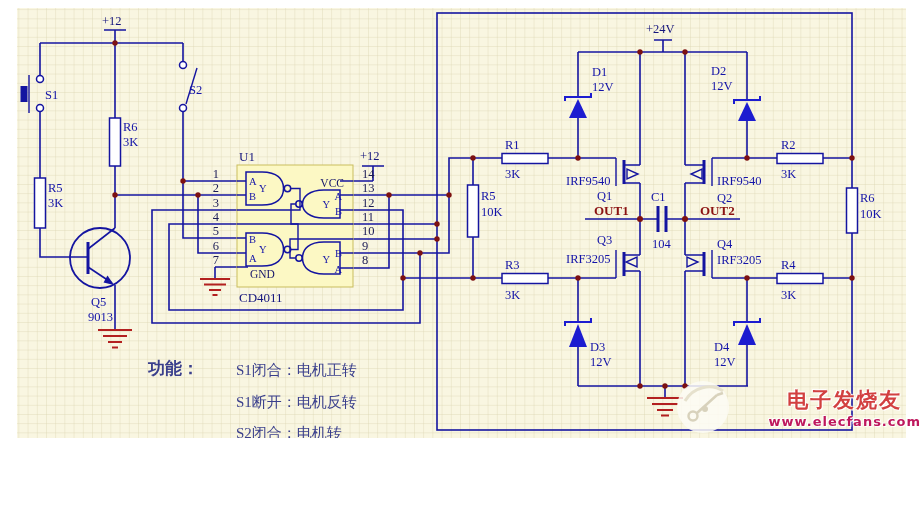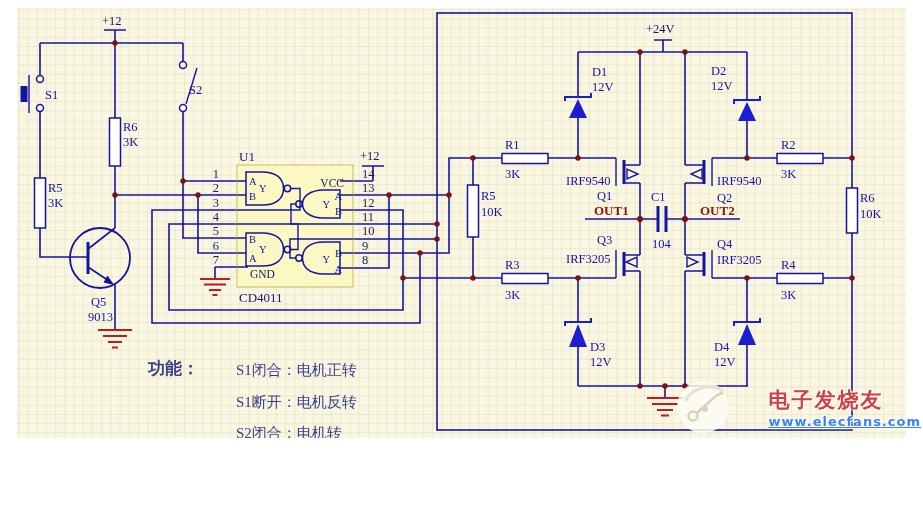--- a/index.html
+++ b/index.html
@@ -22,25 +22,25 @@
   .gnd {stroke:#b32020;stroke-width:2.2;fill:none;}
   .zen {fill:#1c1cd0;stroke:none;}
   .zenb{stroke:#1c1cd0;stroke-width:2;fill:none;}
   .dot {fill:#7d1111;stroke:none;}
   .gate{stroke:#1414a0;fill:none;stroke-width:1.5;}
   .icbox{fill:#fcf8c4;stroke:#c9bd5e;stroke-width:1;}
   .arrow{fill:#f9f6e1;stroke:#1414a0;stroke-width:1.4;}
   .fill-b{fill:#1414a0;stroke:none;}
   
   .wm{position:absolute;right:2px;bottom:4px;display:flex;align-items:center;gap:6px;}
-  .wm-text{text-align:left;margin-left:33px;}
+  .wm-text{text-align:center;margin-left:33px;}
   .wm-brand{font:bold 21px "DejaVu Sans",sans-serif;color:#d24040;letter-spacing:2px;
     text-shadow:0 0 2px #fff,0 0 2px #fff,1px 1px 0 #fff,-1px -1px 0 #fff;}
-  .wm-url{font:bold 13px "DejaVu Sans",sans-serif;color:#3b82f6;letter-spacing:1px;
-    text-shadow:0 0 2px #fff,0 0 2px #fff,1px 1px 0 #fff,-1px -1px 0 #fff;text-decoration:underline;}
+  .wm-url{font:bold 13px "DejaVu Sans",sans-serif;color:#be185d;letter-spacing:1px;
+    text-shadow:0 0 2px #fff,0 0 2px #fff,1px 1px 0 #fff,-1px -1px 0 #fff;}
 </style>
 </head>
 <body>
 
 <div id="stage">
 <svg width="923" height="505" viewBox="0 0 923 505">
   <defs>
     <pattern id="gp" width="9.2" height="9.2" patternUnits="userSpaceOnUse">
       <path d="M9.2 0 H0 V9.2" fill="none" stroke="#dcd6b4" stroke-width="0.8"></path>
     </pattern>

